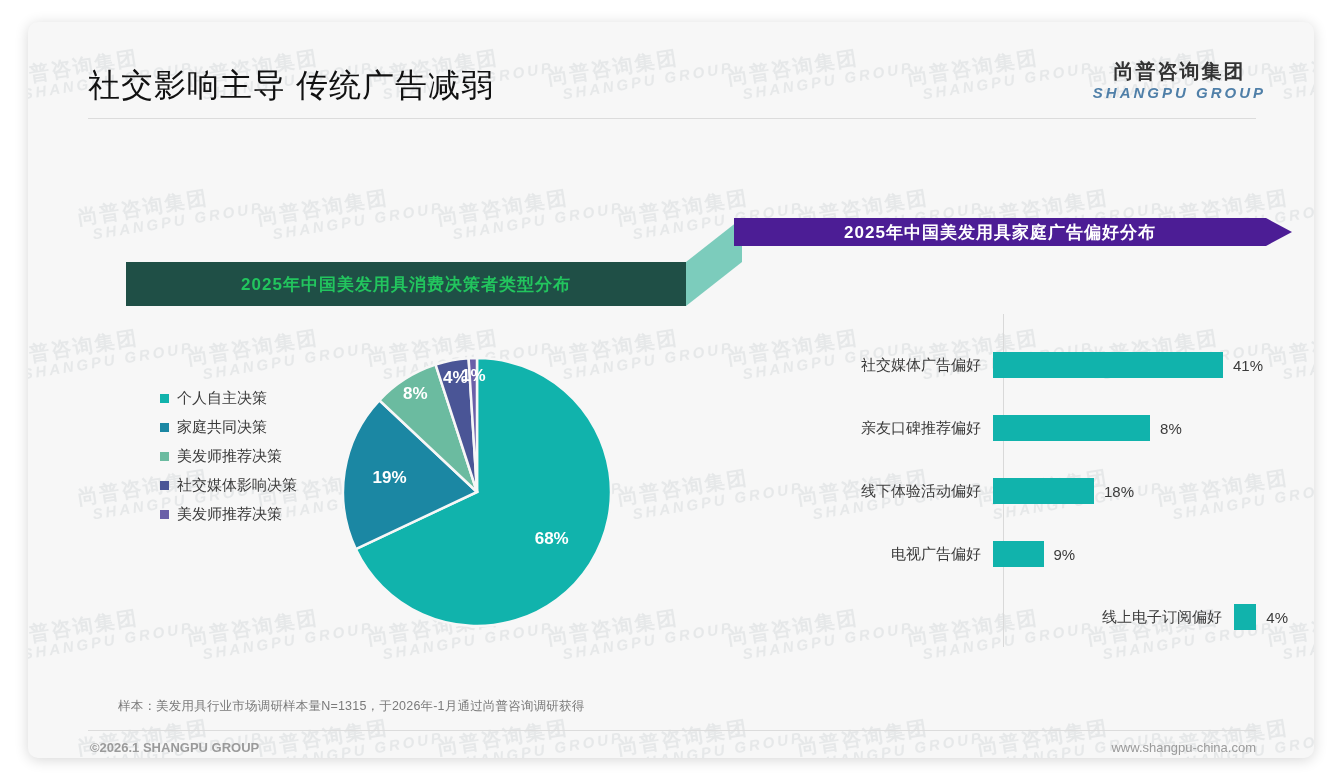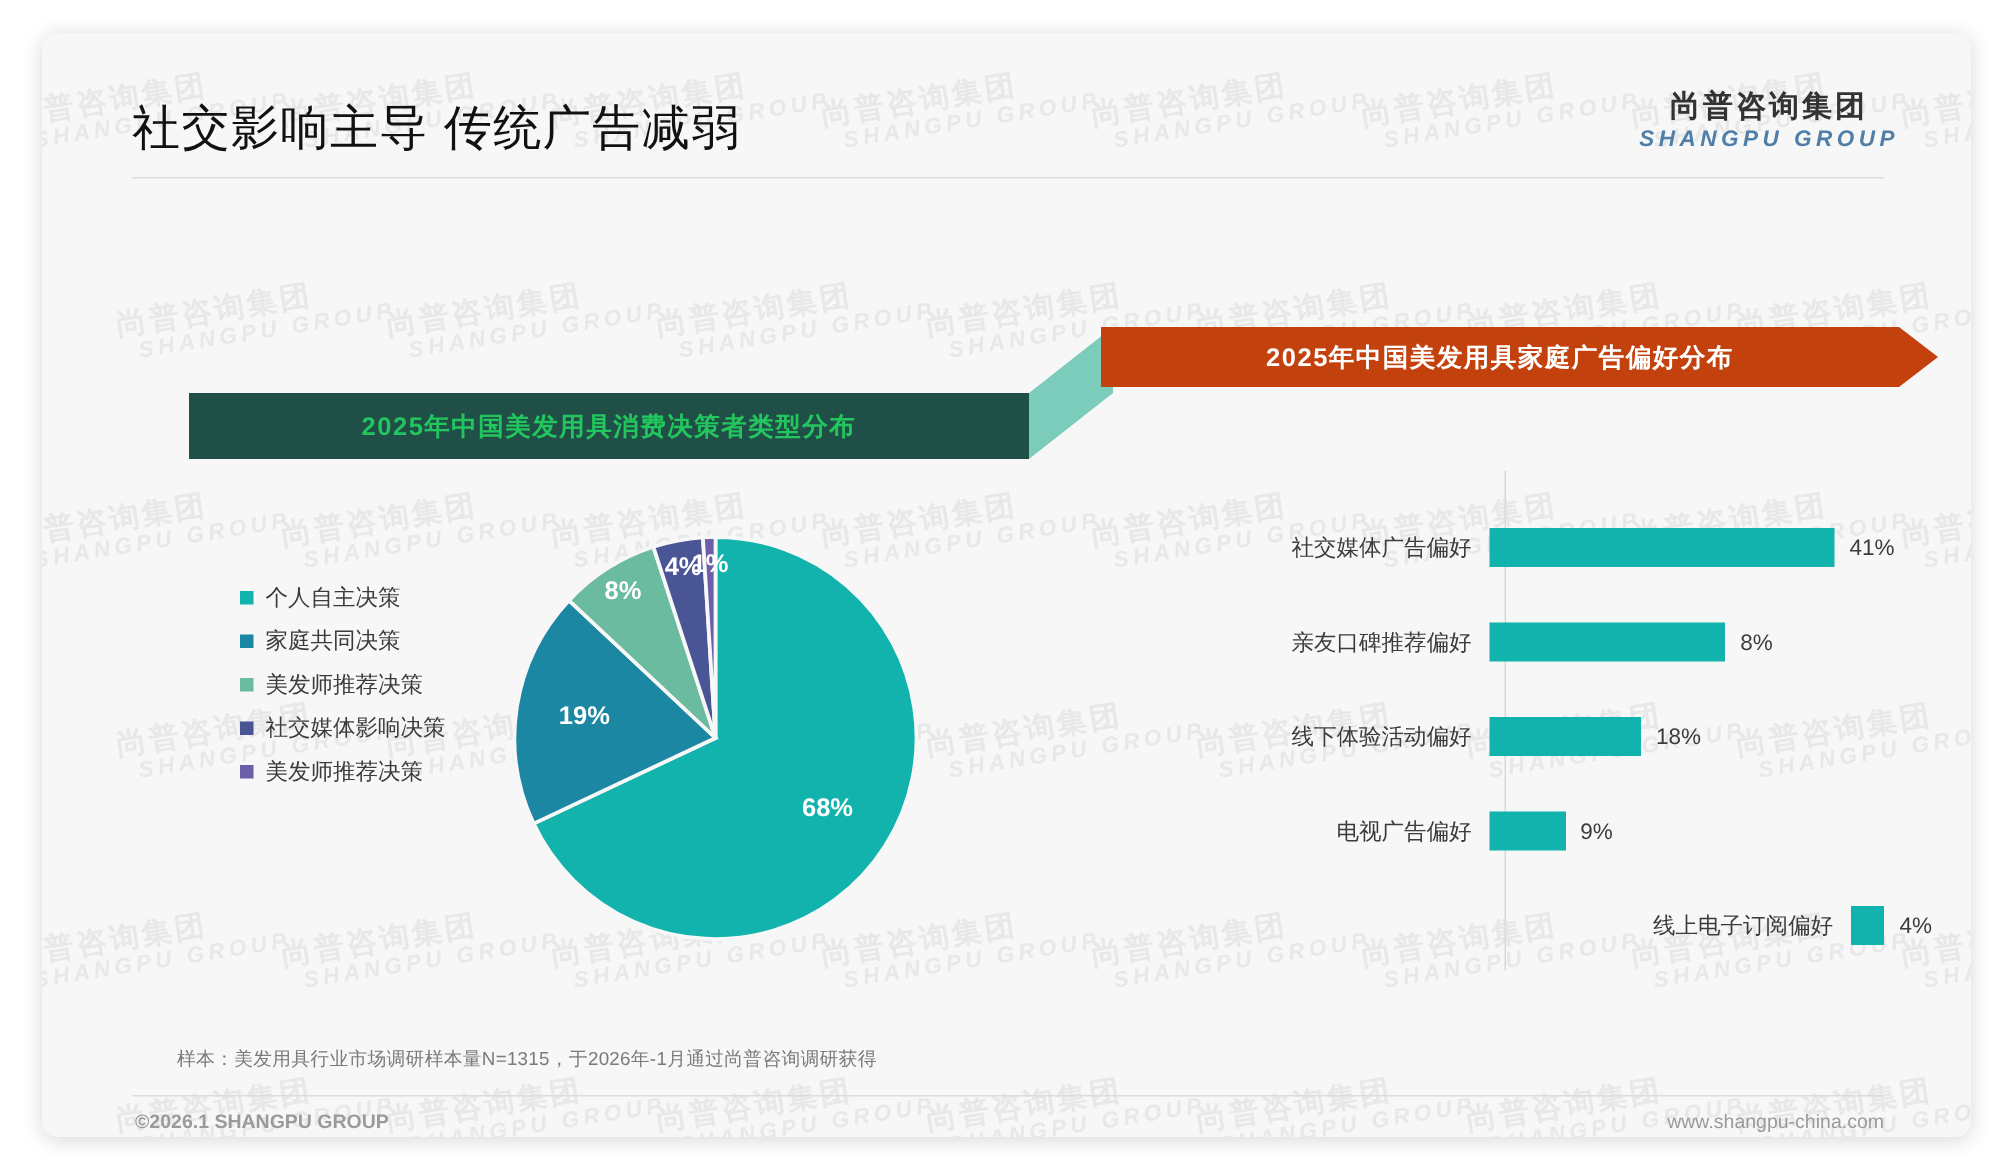--- a/index.html
+++ b/index.html
@@ -86,22 +86,22 @@
     position: absolute;
     left: 658px; top: 196px;
     width: 56px; height: 88px;
     background: #7cccbc;
     clip-path: polygon(0 50%, 100% 0, 100% 50%, 0 100%);
     z-index: 2;
   }
   #banner-right {
     position: absolute;
     left: 706px; top: 196px;
-    width: 558px; height: 40px;
-    background: #c2410c;
+    width: 558px; height: 28px;
+    background: #4c1d95;
     clip-path: polygon(0 0, calc(100% - 26px) 0, 100% 50%, calc(100% - 26px) 100%, 0 100%);
     z-index: 3;
     display: flex; align-items: center;
   }
   #banner-right .btxt {
     color: #fff; font-size: 17px; font-weight: 700; letter-spacing: 1px;
     width: calc(100% - 26px);
     text-align: center;
   }
 

